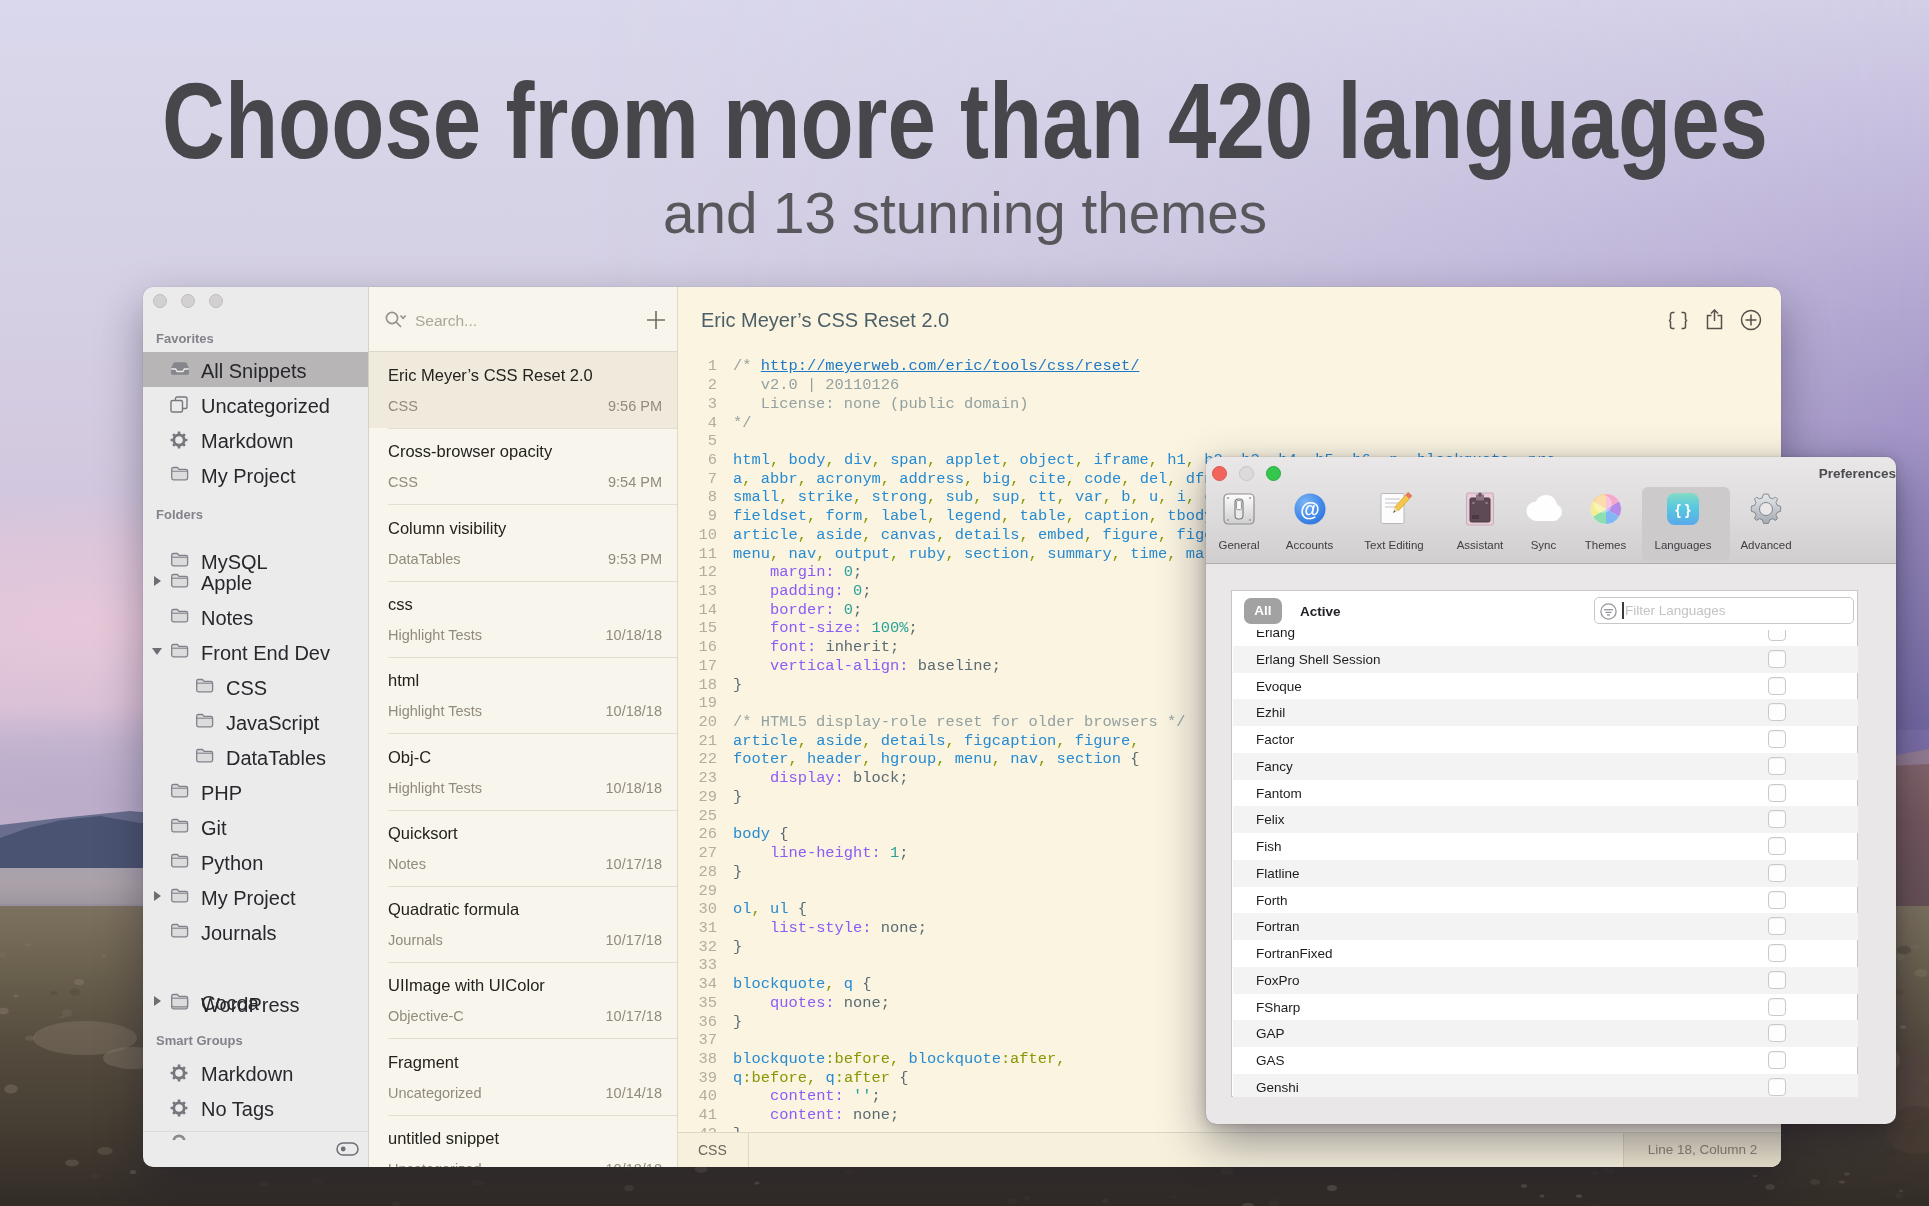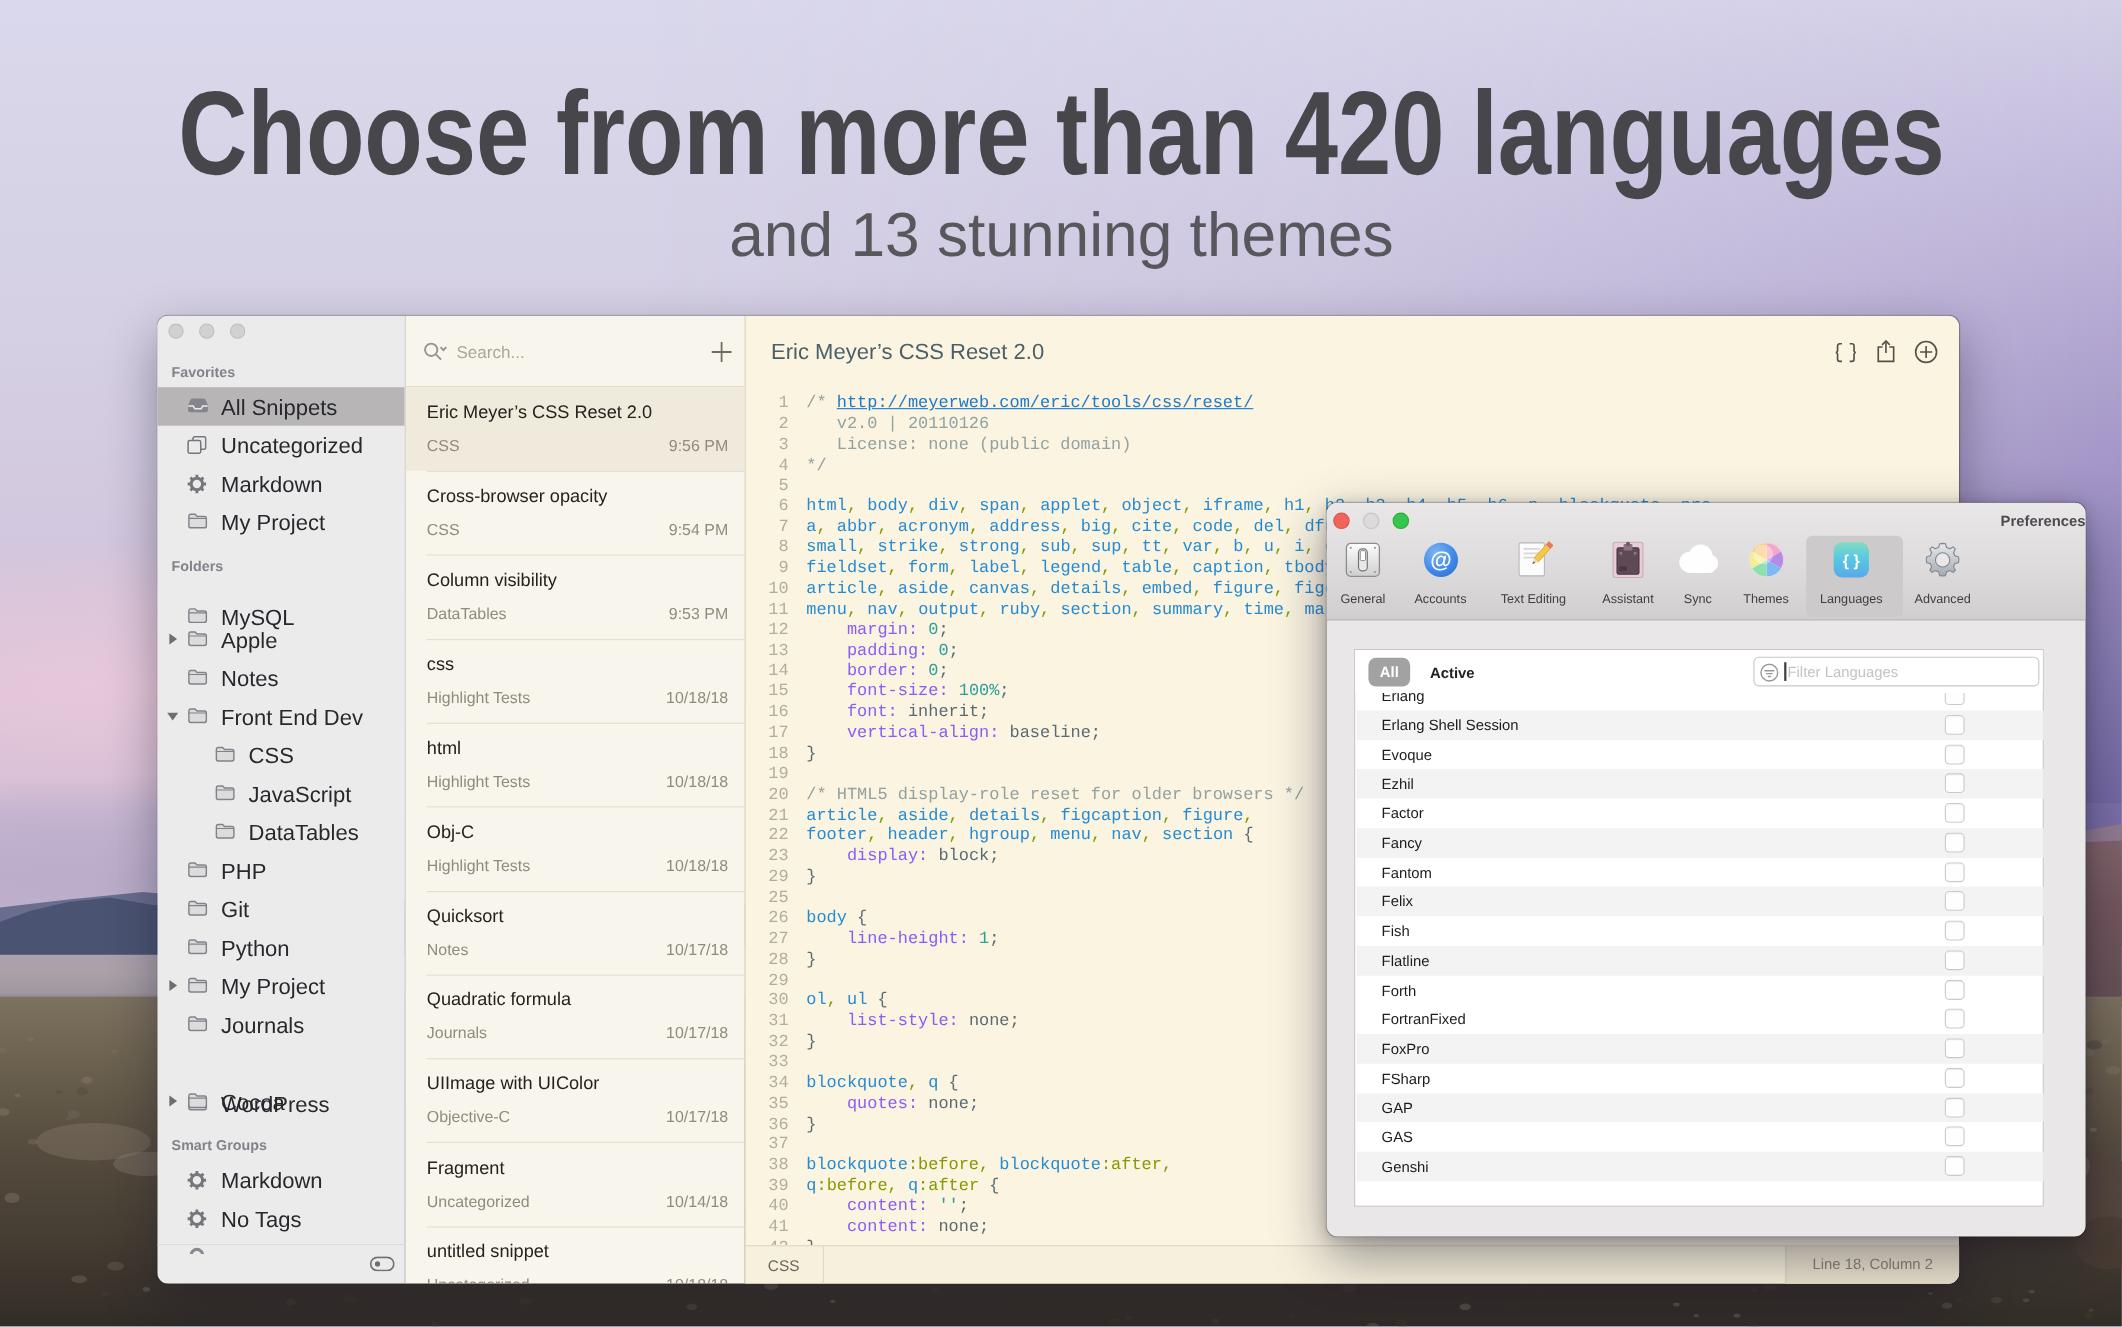--- a/index.html
+++ b/index.html
@@ -711,20 +711,24 @@
             <i class="cb"></i>
           </div>
         <div class="prow alt">
             <span>Flatline</span>
             <i class="cb"></i>
           </div>
         <div class="prow">
             <span>Forth</span>
             <i class="cb"></i>
           </div>
+        <div class="prow alt">
+            <span>Fortran</span>
+            <i class="cb"></i>
+          </div>
         <div class="prow">
             <span>FortranFixed</span>
             <i class="cb"></i>
           </div>
         <div class="prow alt">
             <span>FoxPro</span>
             <i class="cb"></i>
           </div>
         <div class="prow">
             <span>FSharp</span>

